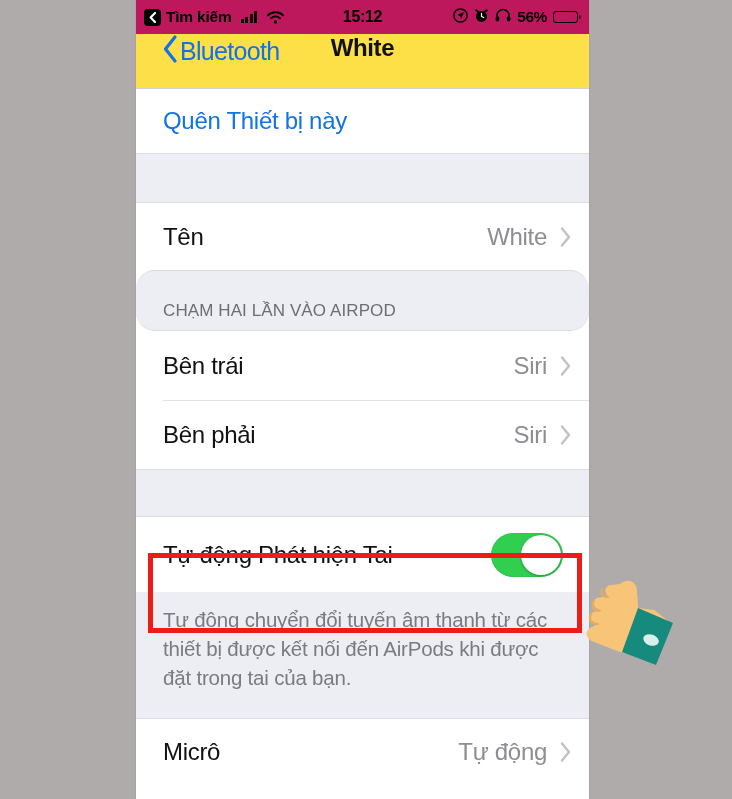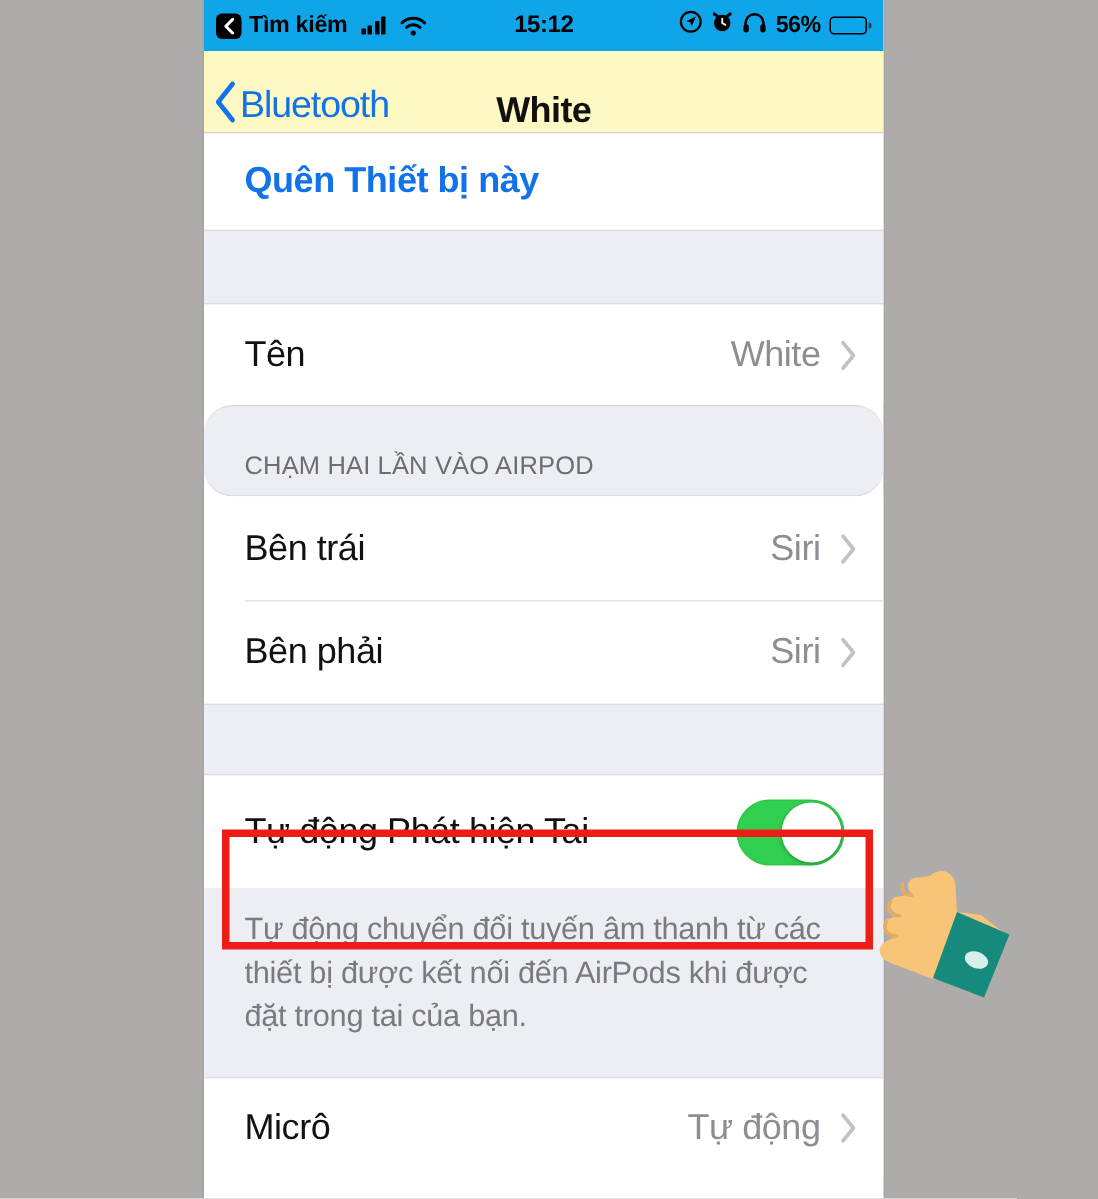--- a/index.html
+++ b/index.html
@@ -24,21 +24,21 @@
     width: 453px;
     height: 799px;
     background: #ffffff;
     overflow: hidden;
     box-shadow: 0 0 0 1px rgba(0,0,0,0.04);
   }
 
   
   .statusbar {
     height: 34px;
-    background: #0ea5e9;
+    background: #be185d;
     display: flex;
     align-items: center;
     padding: 0 11px 0 8px;
     box-sizing: border-box;
     font-size: 16px;
     font-weight: bold;
     color: #000;
     position: relative;
   }
   .sb-left {
@@ -128,26 +128,27 @@
   }
   .battery .lvl {
     height: 100%;
     background: #000;
     border-radius: 1px;
   }
 
   
   .navbar {
     height: 55px;
-    background: #fef9c3;
-    display: flex;
-    align-items: flex-end;
+    background: #fde047;
+    display: flex;
+    align-items: flex-start;
     position: relative;
     border-bottom: 1px solid #d2d2d6;
     box-sizing: border-box;
+    padding-left: 20px;
   }
   .nav-back {
     display: flex;
     align-items: center;
     gap: 1px;
     padding-left: 6px;
     color: #1272e8;
     cursor: pointer;
     z-index: 2;
   }
@@ -343,21 +344,21 @@
       <span>
         <svg width="17" height="30" viewBox="0 0 17 30" aria-hidden="true">
           <path d="M13 3 L3.5 15 L13 27" fill="none" stroke="#1272e8" stroke-width="3.2" stroke-linecap="round" stroke-linejoin="round"></path>
         </svg>
       </span>
       <span class="nav-back-label">Bluetooth</span>
     </div>
     <div class="nav-title">White</div>
   </div>
 
-  <div class="cell" style="height:64px;font-weight:bold;">
+  <div class="cell" style="height:64px;">
     <span class="cell-title link">Quên Thiết bị này</span>
   </div>
 
   <div class="group-gap" style="height:48px;"></div>
 
   <div class="cell" style="height:67px;">
     <span class="cell-title">Tên</span>
     <span class="cell-value">White</span>
     <span class="chev">
       <svg width="13" height="22" viewBox="0 0 13 22" aria-hidden="true">

